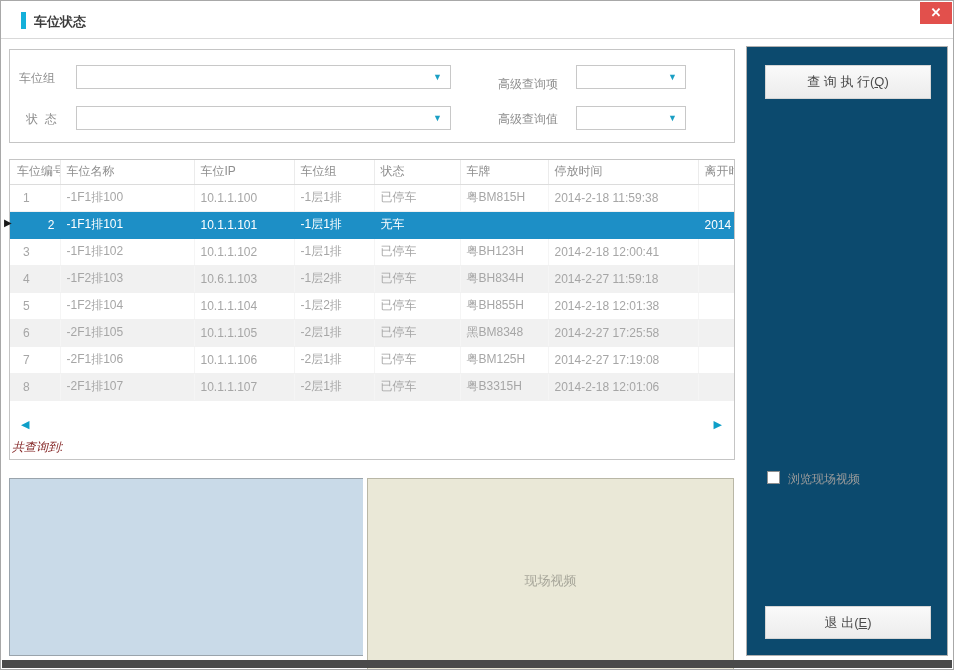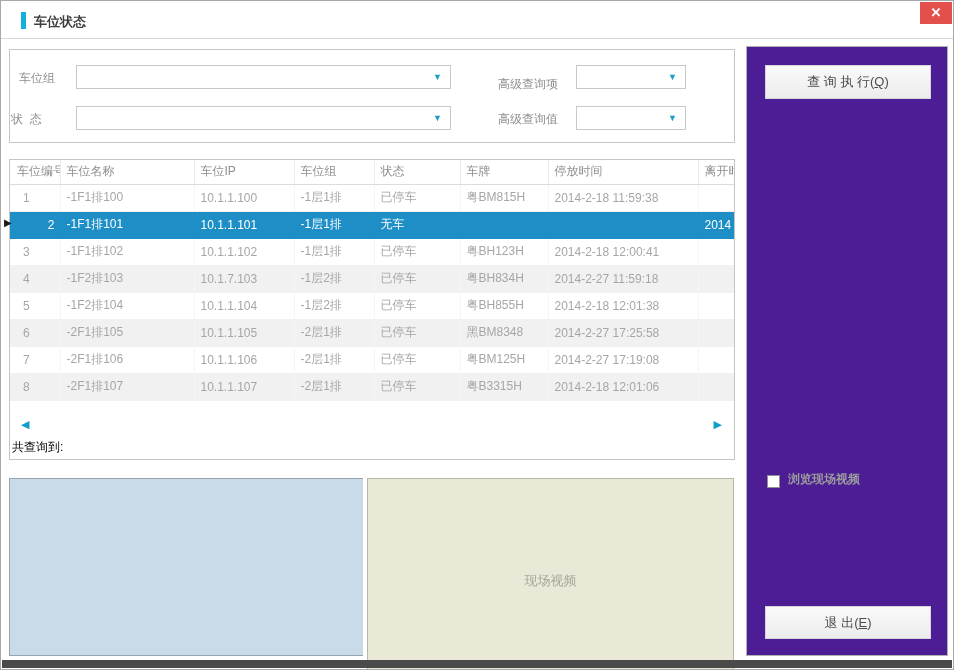--- a/index.html
+++ b/index.html
@@ -34,37 +34,37 @@
   table.grid td{height:27px;font-size:12px;color:#a6a6a6;padding:0 0 0 6px;white-space:nowrap;
     overflow:hidden;border-bottom:1px solid #f1f1f1;border-right:1px solid #f5f5f5;}
   table.grid td:first-child{padding-left:13px;}
   table.grid tr.alt td{background:#f1f1f1;}
   table.grid tr.selected td{background:var(--selected);color:#fff;border-bottom-color:var(--selected);
     border-right-color:var(--selected);}
   table.grid tr.selected td:first-child{text-align:right;padding-right:5px;}
   .scroll-arrow{position:absolute;font-size:11px;color:#0e9fc8;cursor:pointer;line-height:11px;}
   .scroll-left{left:11px;top:259px;}
   .scroll-right{right:12px;top:259px;}
-  .summary{position:absolute;left:2px;bottom:3px;font-size:12px;color:#000000;}
+  .summary{position:absolute;left:2px;bottom:3px;font-size:12px;color:#7f1d1d;font-style:italic;}
   .rowmarker{position:absolute;left:3px;top:216px;font-size:10px;color:#1a1a1a;line-height:12px;}
   
   .video-left{position:absolute;left:8px;top:477px;width:354px;height:178px;
     background:var(--video-left);border:1px solid #9aa4ac;border-right:none;}
   .video-right{position:absolute;left:366px;top:477px;width:367px;height:205px;
     background:var(--video-right);border:1px solid #b9b7a6;display:flex;align-items:center;justify-content:center;}
   .video-right span{font-size:13px;color:#a8a79b;}
   
-  .sidebar{position:absolute;left:745px;top:45px;width:202px;height:610px;border:1px solid #b0b0b0;background:#4c1d95;}
+  .sidebar{position:absolute;left:745px;top:45px;width:202px;height:610px;border:1px solid #b0b0b0;background:#0c4a6e;}
   .btn{position:absolute;left:18px;width:166px;height:34px;font-size:13px;color:#4c4c4c;
     background:linear-gradient(#fafafa,#ececec);border:1px solid #d6d6d6;cursor:pointer;
     font-family:"Liberation Sans","DejaVu Sans",sans-serif;}
   .btn .key{text-decoration:underline;}
   .btn-query{top:18px;}
   .btn-exit{top:559px;height:33px;}
-  .chk{position:absolute;left:20px;top:424px;display:flex;align-items:flex-end;cursor:pointer;font-weight:bold;}
+  .chk{position:absolute;left:20px;top:424px;display:flex;align-items:flex-start;cursor:pointer;}
   .chk .box{width:13px;height:13px;border:1px solid #8f8f8f;background:#fff;display:inline-block;}
   .chk .txt{margin-left:8px;font-size:12px;color:#9b9b9b;}
   
   .bottomstrip{position:absolute;left:1px;bottom:1px;width:950px;height:8px;background:#4a4a4a;}
 </style>
 </head>
 <body>
 
 <div class="window">
 
@@ -78,21 +78,21 @@
   <span class="flabel" style="left:18px;top:69px;">车位组</span>
   <div class="combo" style="left:75px;top:64px;width:375px;">
     <span></span>
     <span class="caret">▼</span>
   </div>
   <span class="flabel" style="left:497px;top:75px;">高级查询项</span>
   <div class="combo" style="left:575px;top:64px;width:110px;">
     <span></span>
     <span class="caret">▼</span>
   </div>
-  <span class="flabel" style="left:10px;top:110px;">状  态</span>
+  <span class="flabel" style="left:25px;top:110px;">状  态</span>
   <div class="combo" style="left:75px;top:105px;width:375px;">
     <span></span>
     <span class="caret">▼</span>
   </div>
   <span class="flabel" style="left:497px;top:110px;">高级查询值</span>
   <div class="combo" style="left:575px;top:105px;width:110px;">
     <span></span>
     <span class="caret">▼</span>
   </div>
 
@@ -147,21 +147,21 @@
             <td>10.1.1.102</td>
             <td>-1层1排</td>
             <td>已停车</td>
             <td>粤BH123H</td>
             <td>2014-2-18 12:00:41</td>
             <td></td>
           </tr>
           <tr class="alt">
             <td>4</td>
             <td>-1F2排103</td>
-            <td>10.1.7.103</td>
+            <td>10.6.1.103</td>
             <td>-1层2排</td>
             <td>已停车</td>
             <td>粤BH834H</td>
             <td>2014-2-27 11:59:18</td>
             <td></td>
           </tr>
           <tr>
             <td>5</td>
             <td>-1F2排104</td>
             <td>10.1.1.104</td>

